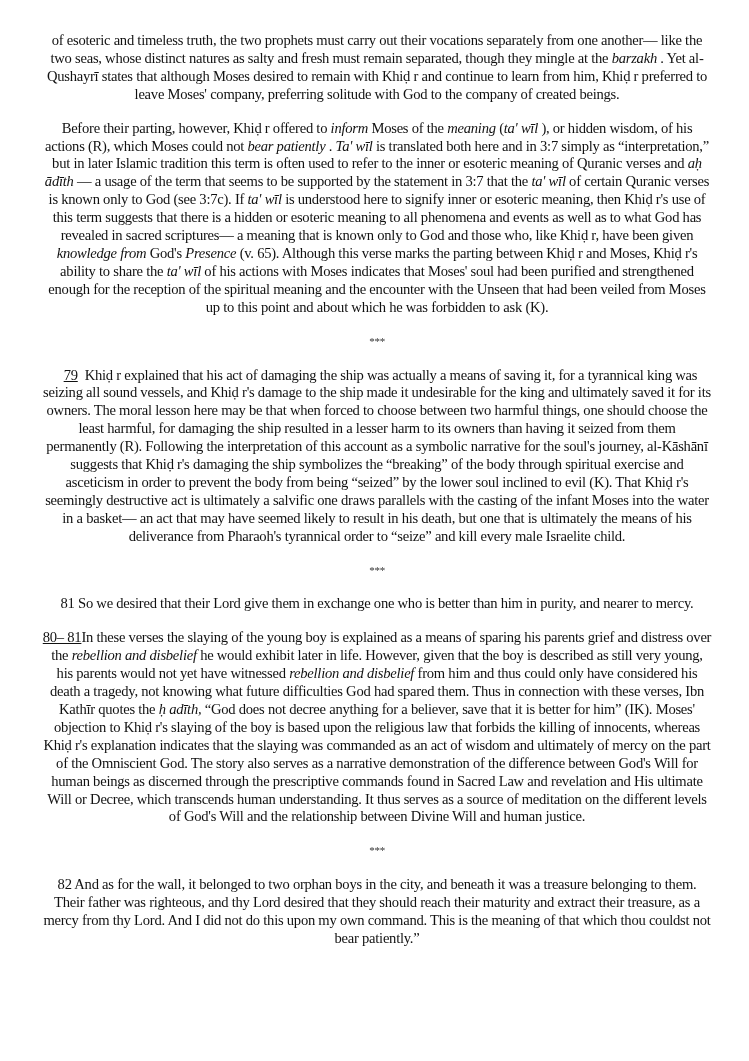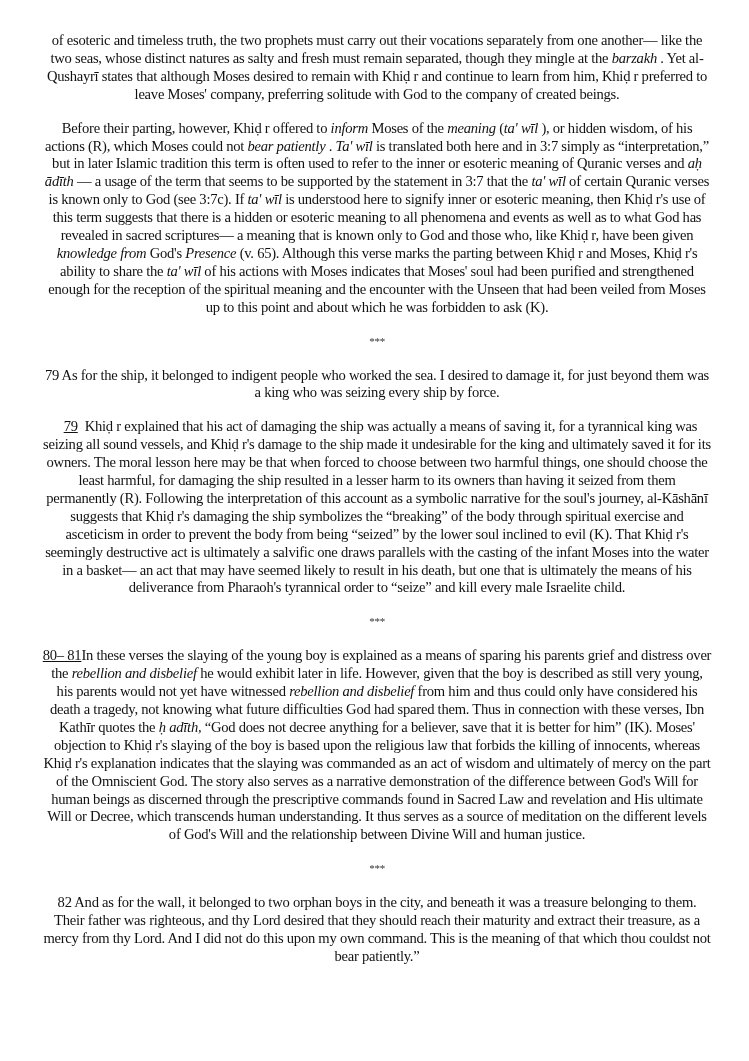--- a/index.html
+++ b/index.html
@@ -15,19 +15,19 @@
   .vnum { display: inline-block; min-width: 28px; text-decoration: underline; }
   em { font-style: italic; }
 </style>
 </head>
 <body>
 
 <div class="page" id="page">
     <p><span>of esoteric and timeless truth, the two prophets must carry out their vocations separately from one another— like the two seas, whose distinct natures as salty and fresh must remain separated, though they mingle at the </span><em>barzakh</em><span> . Yet al-Qushayrī states that although Moses desired to remain with Khiḍ r and continue to learn from him, Khiḍ r preferred to leave Moses' company, preferring solitude with God to the company of created beings.</span></p>
     <p><span>Before their parting, however, Khiḍ r offered to </span><em>inform</em><span> Moses of the </span><em>meaning</em><span> (</span><em>ta' wīl</em><span> ), or hidden wisdom, of his actions (R), which Moses could not </span><em>bear patiently</em><span> . </span><em>Ta' wīl</em><span> is translated both here and in 3:7 simply as “interpretation,” but in later Islamic tradition this term is often used to refer to the inner or esoteric meaning of Quranic verses and </span><em>aḥ ādīth</em><span> — a usage of the term that seems to be supported by the statement in 3:7 that the </span><em>ta' wīl</em><span> of certain Quranic verses is known only to God (see 3:7c). If </span><em>ta' wīl</em><span> is understood here to signify inner or esoteric meaning, then Khiḍ r's use of this term suggests that there is a hidden or esoteric meaning to all phenomena and events as well as to what God has revealed in sacred scriptures— a meaning that is known only to God and those who, like Khiḍ r, have been given </span><em>knowledge from</em><span> God's </span><em>Presence</em><span> (v. 65). Although this verse marks the parting between Khiḍ r and Moses, Khiḍ r's ability to share the </span><em>ta' wīl</em><span> of his actions with Moses indicates that Moses' soul had been purified and strengthened enough for the reception of the spiritual meaning and the encounter with the Unseen that had been veiled from Moses up to this point and about which he was forbidden to ask (K).</span></p>
     <p class="sep"><span>***</span></p>
-    <p><span>79 As for the ship, it belonged to indigent people who worked the sea. I desired to damage it, for just beyond them was a king who was seizing every ship by force.</span></p>
     <p><span class="vnum">79</span><span>Khiḍ r explained that his act of damaging the ship was actually a means of saving it, for a tyrannical king was seizing all sound vessels, and Khiḍ r's damage to the ship made it undesirable for the king and ultimately saved it for its owners. The moral lesson here may be that when forced to choose between two harmful things, one should choose the least harmful, for damaging the ship resulted in a lesser harm to its owners than having it seized from them permanently (R). Following the interpretation of this account as a symbolic narrative for the soul's journey, al-Kāshānī suggests that Khiḍ r's damaging the ship symbolizes the “breaking” of the body through spiritual exercise and asceticism in order to prevent the body from being “seized” by the lower soul inclined to evil (K). That Khiḍ r's seemingly destructive act is ultimately a salvific one draws parallels with the casting of the infant Moses into the water in a basket— an act that may have seemed likely to result in his death, but one that is ultimately the means of his deliverance from Pharaoh's tyrannical order to “seize” and kill every male Israelite child.</span></p>
     <p class="sep"><span>***</span></p>
+    <p><span>81 So we desired that their Lord give them in exchange one who is better than him in purity, and nearer to mercy.</span></p>
     <p><span class="vnum">80– 81</span><span>In these verses the slaying of the young boy is explained as a means of sparing his parents grief and distress over the </span><em>rebellion and disbelief</em><span> he would exhibit later in life. However, given that the boy is described as still very young, his parents would not yet have witnessed </span><em>rebellion and disbelief</em><span> from him and thus could only have considered his death a tragedy, not knowing what future difficulties God had spared them. Thus in connection with these verses, Ibn Kathīr quotes the </span><em>ḥ adīth,</em><span> “God does not decree anything for a believer, save that it is better for him” (IK). Moses' objection to Khiḍ r's slaying of the boy is based upon the religious law that forbids the killing of innocents, whereas Khiḍ r's explanation indicates that the slaying was commanded as an act of wisdom and ultimately of mercy on the part of the Omniscient God. The story also serves as a narrative demonstration of the difference between God's Will for human beings as discerned through the prescriptive commands found in Sacred Law and revelation and His ultimate Will or Decree, which transcends human understanding. It thus serves as a source of meditation on the different levels of God's Will and the relationship between Divine Will and human justice.</span></p>
     <p class="sep"><span>***</span></p>
     <p><span>82 And as for the wall, it belonged to two orphan boys in the city, and beneath it was a treasure belonging to them. Their father was righteous, and thy Lord desired that they should reach their maturity and extract their treasure, as a mercy from thy Lord. And I did not do this upon my own command. This is the meaning of that which thou couldst not bear patiently.”</span></p>
   </div>
 
 </body></html>

